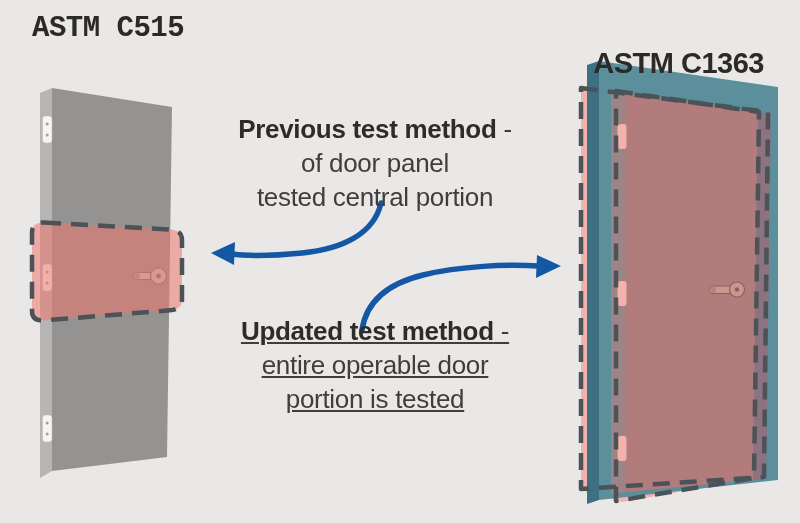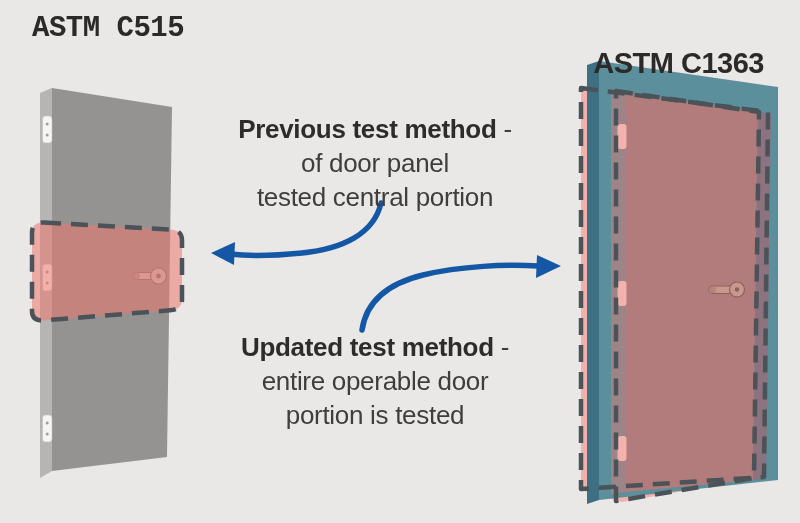--- a/index.html
+++ b/index.html
@@ -26,21 +26,21 @@
     position: absolute;
     left: 208px;
     width: 334px;
     text-align: center;
     font-size: 26px;
     line-height: 34px;
     letter-spacing: -0.3px;
     color: #403e3d;
   }
   .callout-previous { top: 82px; margin-top: 30px; }
-  .callout-updated  { top: 330px; }
+  .callout-updated  { top: 314px; text-decoration: underline; }
   .c-bold { font-weight: 700; color: #2d2c2a; }
   .dashline {
     fill: none;
     stroke-width: 4.5;
     stroke-dasharray: 17 10;
     stroke-linejoin: round;
   }
   .hinge   { fill: #f6f5f4; stroke: #c2c0be; stroke-width: 0.6; }
   .hinge-dot { fill: #a19f9d; }
   .hinge-r { fill: #f3b2ac; }

